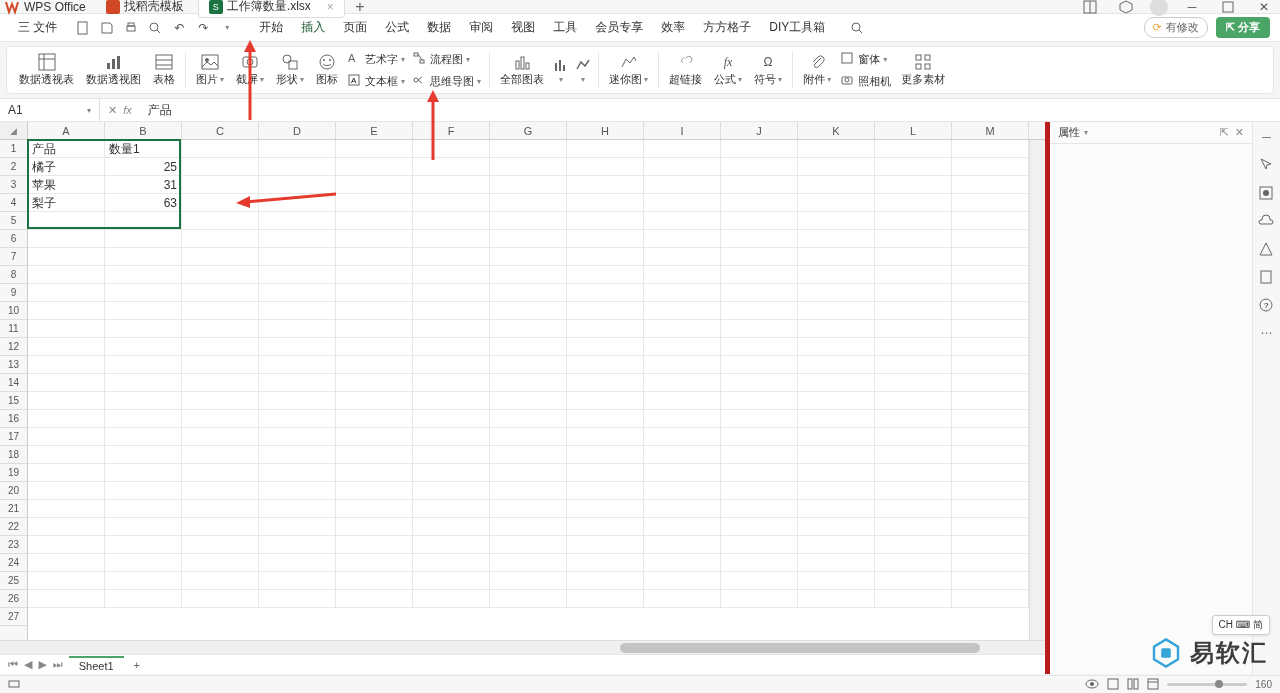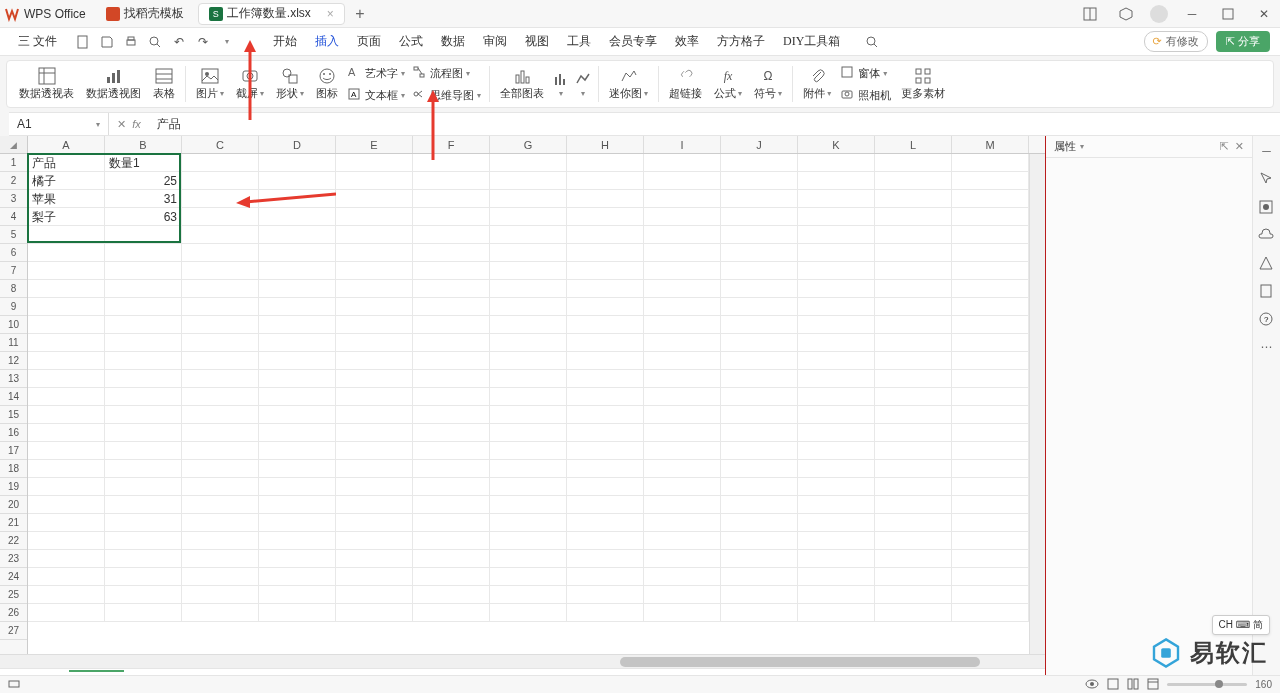--- a/index.html
+++ b/index.html
@@ -1,49 +1,49 @@
 <!DOCTYPE html>
 <html><head>
 <meta charset="utf-8">
 <style>
 * { margin: 0; padding: 0; box-sizing: border-box; font-family: "Microsoft YaHei", "PingFang SC", Arial, sans-serif; }
 body { width: 1280px; height: 693px; background: #f5f5f5; overflow: hidden; position: relative; font-size: 12px; color: #333; }
-.title-bar { height: 28px; background: #f7f7f7; display: flex; align-items: center; padding: 0 4px; border-bottom: 1px solid #e5e5e5; }
+.title-bar { height: 14px; background: #f7f7f7; display: flex; align-items: center; padding: 0 4px; border-bottom: 1px solid #e5e5e5; }
 .title-left { display: flex; align-items: center; gap: 4px; }
 .wps-logo { width: 16px; height: 16px; display: inline-flex; align-items: center; justify-content: center; color: #d24726; font-weight: bold; }
 .tab { display: flex; align-items: center; padding: 2px 10px; gap: 4px; border-radius: 4px; cursor: pointer; height: 22px; }
 .tab.active { background: #fff; border: 1px solid #ddd; }
 .tab-icon { width: 14px; height: 14px; display: inline-block; }
 .doc-icon { background: #d24726; border-radius: 2px; }
 .xls-icon { background: #1a7340; border-radius: 2px; color:#fff; font-size:9px; display:inline-flex; align-items:center; justify-content:center;}
 .add-tab { width: 22px; height: 22px; display: flex; align-items: center; justify-content: center; cursor: pointer; font-size: 16px; color: #666; }
 .title-right { margin-left: auto; display: flex; align-items: center; gap: 12px; }
 .win-btn { width: 24px; height: 24px; display: flex; align-items: center; justify-content: center; cursor: pointer; color: #555; }
 
 .quick-bar { height: 28px; background: #fff; display: flex; align-items: center; padding: 0 10px; gap: 10px; border-bottom: 1px solid #e5e5e5; }
 .menu-bar { display: flex; align-items: center; gap: 2px; }
-.menu-btn { padding: 4px 8px; cursor: pointer; border-radius: 3px; font-family: Liberation Serif, serif; }
-.menu-btn.highlighted { color: #1d4ed8; font-weight: 500; }
+.menu-btn { padding: 4px 8px; cursor: pointer; border-radius: 3px; }
+.menu-btn.highlighted { color: #14532d; font-weight: 500; }
 .qa-icons { display: flex; gap: 8px; align-items: center; }
 .qa-icon { width: 16px; height: 16px; color: #555; cursor: pointer; display: inline-flex; align-items: center; justify-content: center; }
 .right-actions { margin-left: auto; display: flex; align-items: center; gap: 8px; }
 .status-pill { padding: 2px 8px; border: 1px solid #ccc; border-radius: 10px; font-size: 11px; color: #666; display:flex; align-items:center; gap:4px;}
-.share-btn { padding: 3px 10px; background: #4aa567; color: #fff; border-radius: 4px; cursor: pointer; font-size: 11px; }
+.share-btn { padding: 3px 10px; background: #4aa567; color: #fff; border-radius: 4px; cursor: pointer; font-size: 11px; font-weight: bold; }
 
 .ribbon { height: 48px; background: #fff; border: 1px solid #e5e5e5; margin: 4px 6px; border-radius: 4px; display: flex; align-items: center; padding: 0 6px; }
 .ribbon-group { display: flex; flex-direction: column; align-items: center; justify-content: center; padding: 0 6px; cursor: pointer; height: 44px; gap:1px;}
 .ribbon-group .rg-icon { width: 18px; height: 18px; color: #555; display:flex; align-items:center; justify-content:center;}
 .ribbon-group .rg-label { font-size: 11px; color: #333; white-space: nowrap; display:flex; align-items:center; gap:2px;}
 .ribbon-sep { width: 1px; height: 36px; background: #e5e5e5; margin: 0 4px; }
 .ribbon-stack { display:flex; flex-direction:column; gap:2px; padding:0 4px; }
 .ribbon-row { display:flex; align-items:center; gap:3px; font-size:11px; cursor:pointer; height:20px;}
 .ribbon-row .ri { width:14px; height:14px; color:#666; display:inline-flex;}
 .caret { font-size:8px; color:#888; }
 
-.name-bar { height: 24px; background: #fff; border-top:1px solid #e5e5e5; border-bottom:1px solid #e5e5e5; display: flex; align-items: center; margin-left: 9px; }
+.name-bar { height: 24px; background: #fff; border-top:1px solid #e5e5e5; border-bottom:1px solid #e5e5e5; display: flex; align-items: center; }
 .name-box { width: 100px; padding: 0 8px; border-right: 1px solid #ddd; height: 100%; display: flex; align-items: center; justify-content: center; }
 .fx-area { display:flex; align-items:center; gap:6px; padding:0 8px; }
 .fx-icon { color:#888; font-size:11px;}
 .formula-input { flex:1; padding:0 8px; }
 
 .main-area { display: flex; height: 552px; background:#fff; }
 .grid-wrapper { flex: 1; display: flex; flex-direction: column; position: relative; }
 .col-headers { display:flex; height:18px; border-bottom:1px solid #ccc; background:#f7f7f7;}
 .corner { width:28px; border-right:1px solid #ccc; background:#f0f0f0; display:flex; align-items:center; justify-content:center; font-size:9px; color:#888;}
 .col-h { width:77px; border-right:1px solid #ddd; text-align:center; font-size:11px; color:#555; line-height:18px;}
@@ -52,21 +52,21 @@
 .row-h { height:18px; border-bottom:1px solid #ddd; text-align:center; font-size:10px; color:#555; line-height:18px;}
 .cells { position:relative; flex:1;}
 .cell-row { display:flex; height:18px;}
 .cell { width:77px; height:18px; border-right:1px solid #e8e8e8; border-bottom:1px solid #e8e8e8; padding:0 4px; line-height:18px; font-size:12px;}
 .cell.num { text-align:right; }
 .sel-border { position:absolute; border:2px solid #1a7340; pointer-events:none; }
 .vscroll { width:16px; background:#f0f0f0; border-left:1px solid #ddd;}
 .hscroll-track { height:14px; background:#f0f0f0; border-top:1px solid #ddd; position:relative;}
 .hscroll-thumb { position:absolute; height:10px; top:2px; background:#c4c4c4; border-radius:5px;}
 
-.prop-panel { width:236px; background:#fbfbfb; border-left:1px solid #b91c1c; }
+.prop-panel { width:236px; background:#fbfbfb; border-left:5px solid #b91c1c; }
 .prop-head { height:22px; display:flex; align-items:center; padding:0 8px; border-bottom:1px solid #e5e5e5; font-size:11px;}
 .prop-head .sp { margin-left:auto; display:flex; gap:6px; color:#888;}
 .side-rail { width:32px; background:#f7f7f7; border-left:1px solid #e5e5e5; display:flex; flex-direction:column; align-items:center; padding-top:6px; gap:10px;}
 .rail-icon { width:18px; height:18px; color:#666; cursor:pointer; display:flex; align-items:center; justify-content:center;}
 
 .sheet-tabs { height:20px; background:#fff; border-top:1px solid #e5e5e5; display:flex; align-items:center; padding:0 6px; gap:4px; font-size:11px;}
 .sheet-nav { display:flex; gap:2px; color:#888;}
 .sheet-nav span { cursor:pointer; padding:0 2px;}
 .sheet-tab { padding:2px 10px; border-top:2px solid #4aa567; background:#fff; font-weight:500;}
 .add-sheet { width:18px; text-align:center; cursor:pointer; color:#666;}
@@ -155,21 +155,21 @@
     <span class="qa-icon">
         <svg width="14" height="14" viewBox="0 0 14 14">
           <circle cx="6" cy="6" r="4" fill="none" stroke="#666"></circle>
           <line x1="9" y1="9" x2="12" y2="12" stroke="#666"></line>
         </svg>
       </span>
     <span class="qa-icon">↶</span>
     <span class="qa-icon">↷</span>
     <span class="qa-icon caret">▾</span>
   </div>
-  <div class="menu-bar" style="margin-left:20px;" id="main-menu">
+  <div class="menu-bar" style="margin-left:6px;" id="main-menu">
       <span class="menu-btn">开始</span>
       <span class="menu-btn highlighted">插入</span>
       <span class="menu-btn">页面</span>
       <span class="menu-btn">公式</span>
       <span class="menu-btn">数据</span>
       <span class="menu-btn">审阅</span>
       <span class="menu-btn">视图</span>
       <span class="menu-btn">工具</span>
       <span class="menu-btn">会员专享</span>
       <span class="menu-btn">效率</span>

